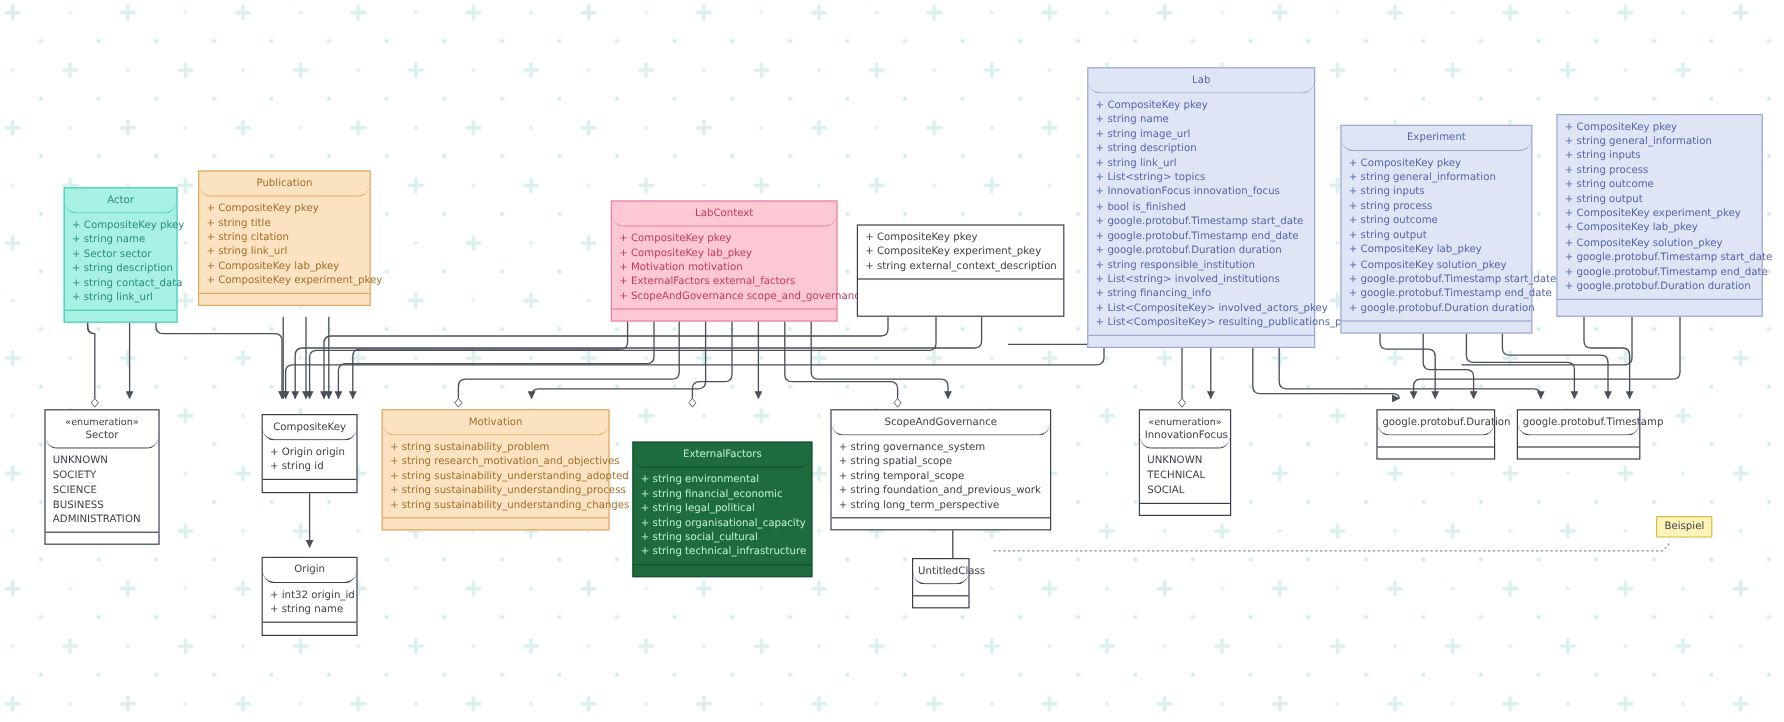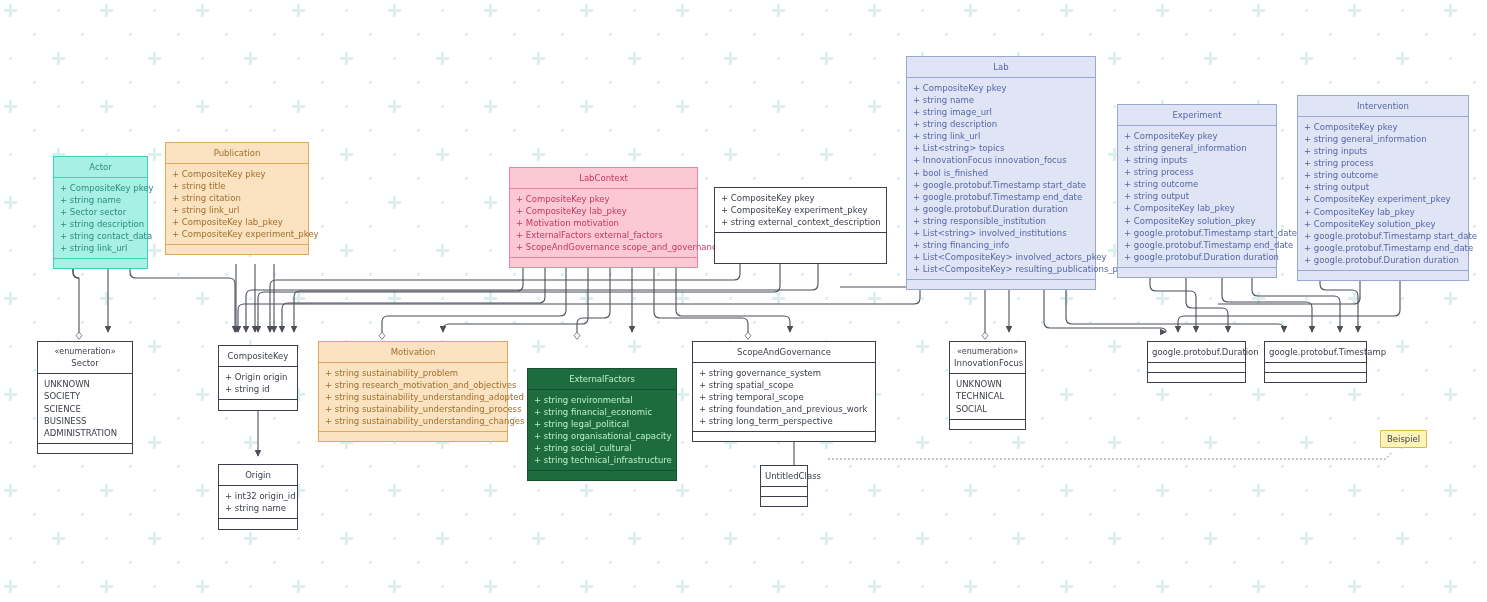--- a/index.html
+++ b/index.html
@@ -39,20 +39,21 @@
     background: #ffffff;
     font-size: 8.5px;
     line-height: 1.42;
   }
   .node .hdr {
     text-align: center;
     padding: 4px 4px 4px;
     border-bottom: 1px solid #3a3f4b;
     font-size: 8.5px;
     white-space: nowrap;
+    border-radius: 10px;
   }
   .node .hdr .stereo { display: block; font-size: 8px; }
   .node .attrs {
     padding: 4px 6px 4px 6px;
     border-bottom: 1px solid #3a3f4b;
     min-height: 10px;
   }
   .node .attrs div { white-space: nowrap; }
   .node .ops { min-height: 9px; }
 
@@ -241,21 +242,20 @@
           <div>+ string output</div>
           <div>+ CompositeKey lab_pkey</div>
           <div>+ CompositeKey solution_pkey</div>
           <div>+ google.protobuf.Timestamp start_date</div>
           <div>+ google.protobuf.Timestamp end_date</div>
           <div>+ google.protobuf.Duration duration</div>
         </div>
         <div class="ops"></div>
       </div>
       <div class="node tinted" style="left: 1297px; top: 95px; width: 172px; min-height: 169px; background: rgb(223, 229, 245); border-color: rgb(154, 168, 207); color: rgb(85, 102, 168);">
-        <div class="hdr" style="border-bottom-color: rgb(154, 168, 207);"><span>Intervention</span></div>
         <div class="attrs" style="border-bottom-color: rgb(154, 168, 207);">
           <div>+ CompositeKey pkey</div>
           <div>+ string general_information</div>
           <div>+ string inputs</div>
           <div>+ string process</div>
           <div>+ string outcome</div>
           <div>+ string output</div>
           <div>+ CompositeKey experiment_pkey</div>
           <div>+ CompositeKey lab_pkey</div>
           <div>+ CompositeKey solution_pkey</div>

